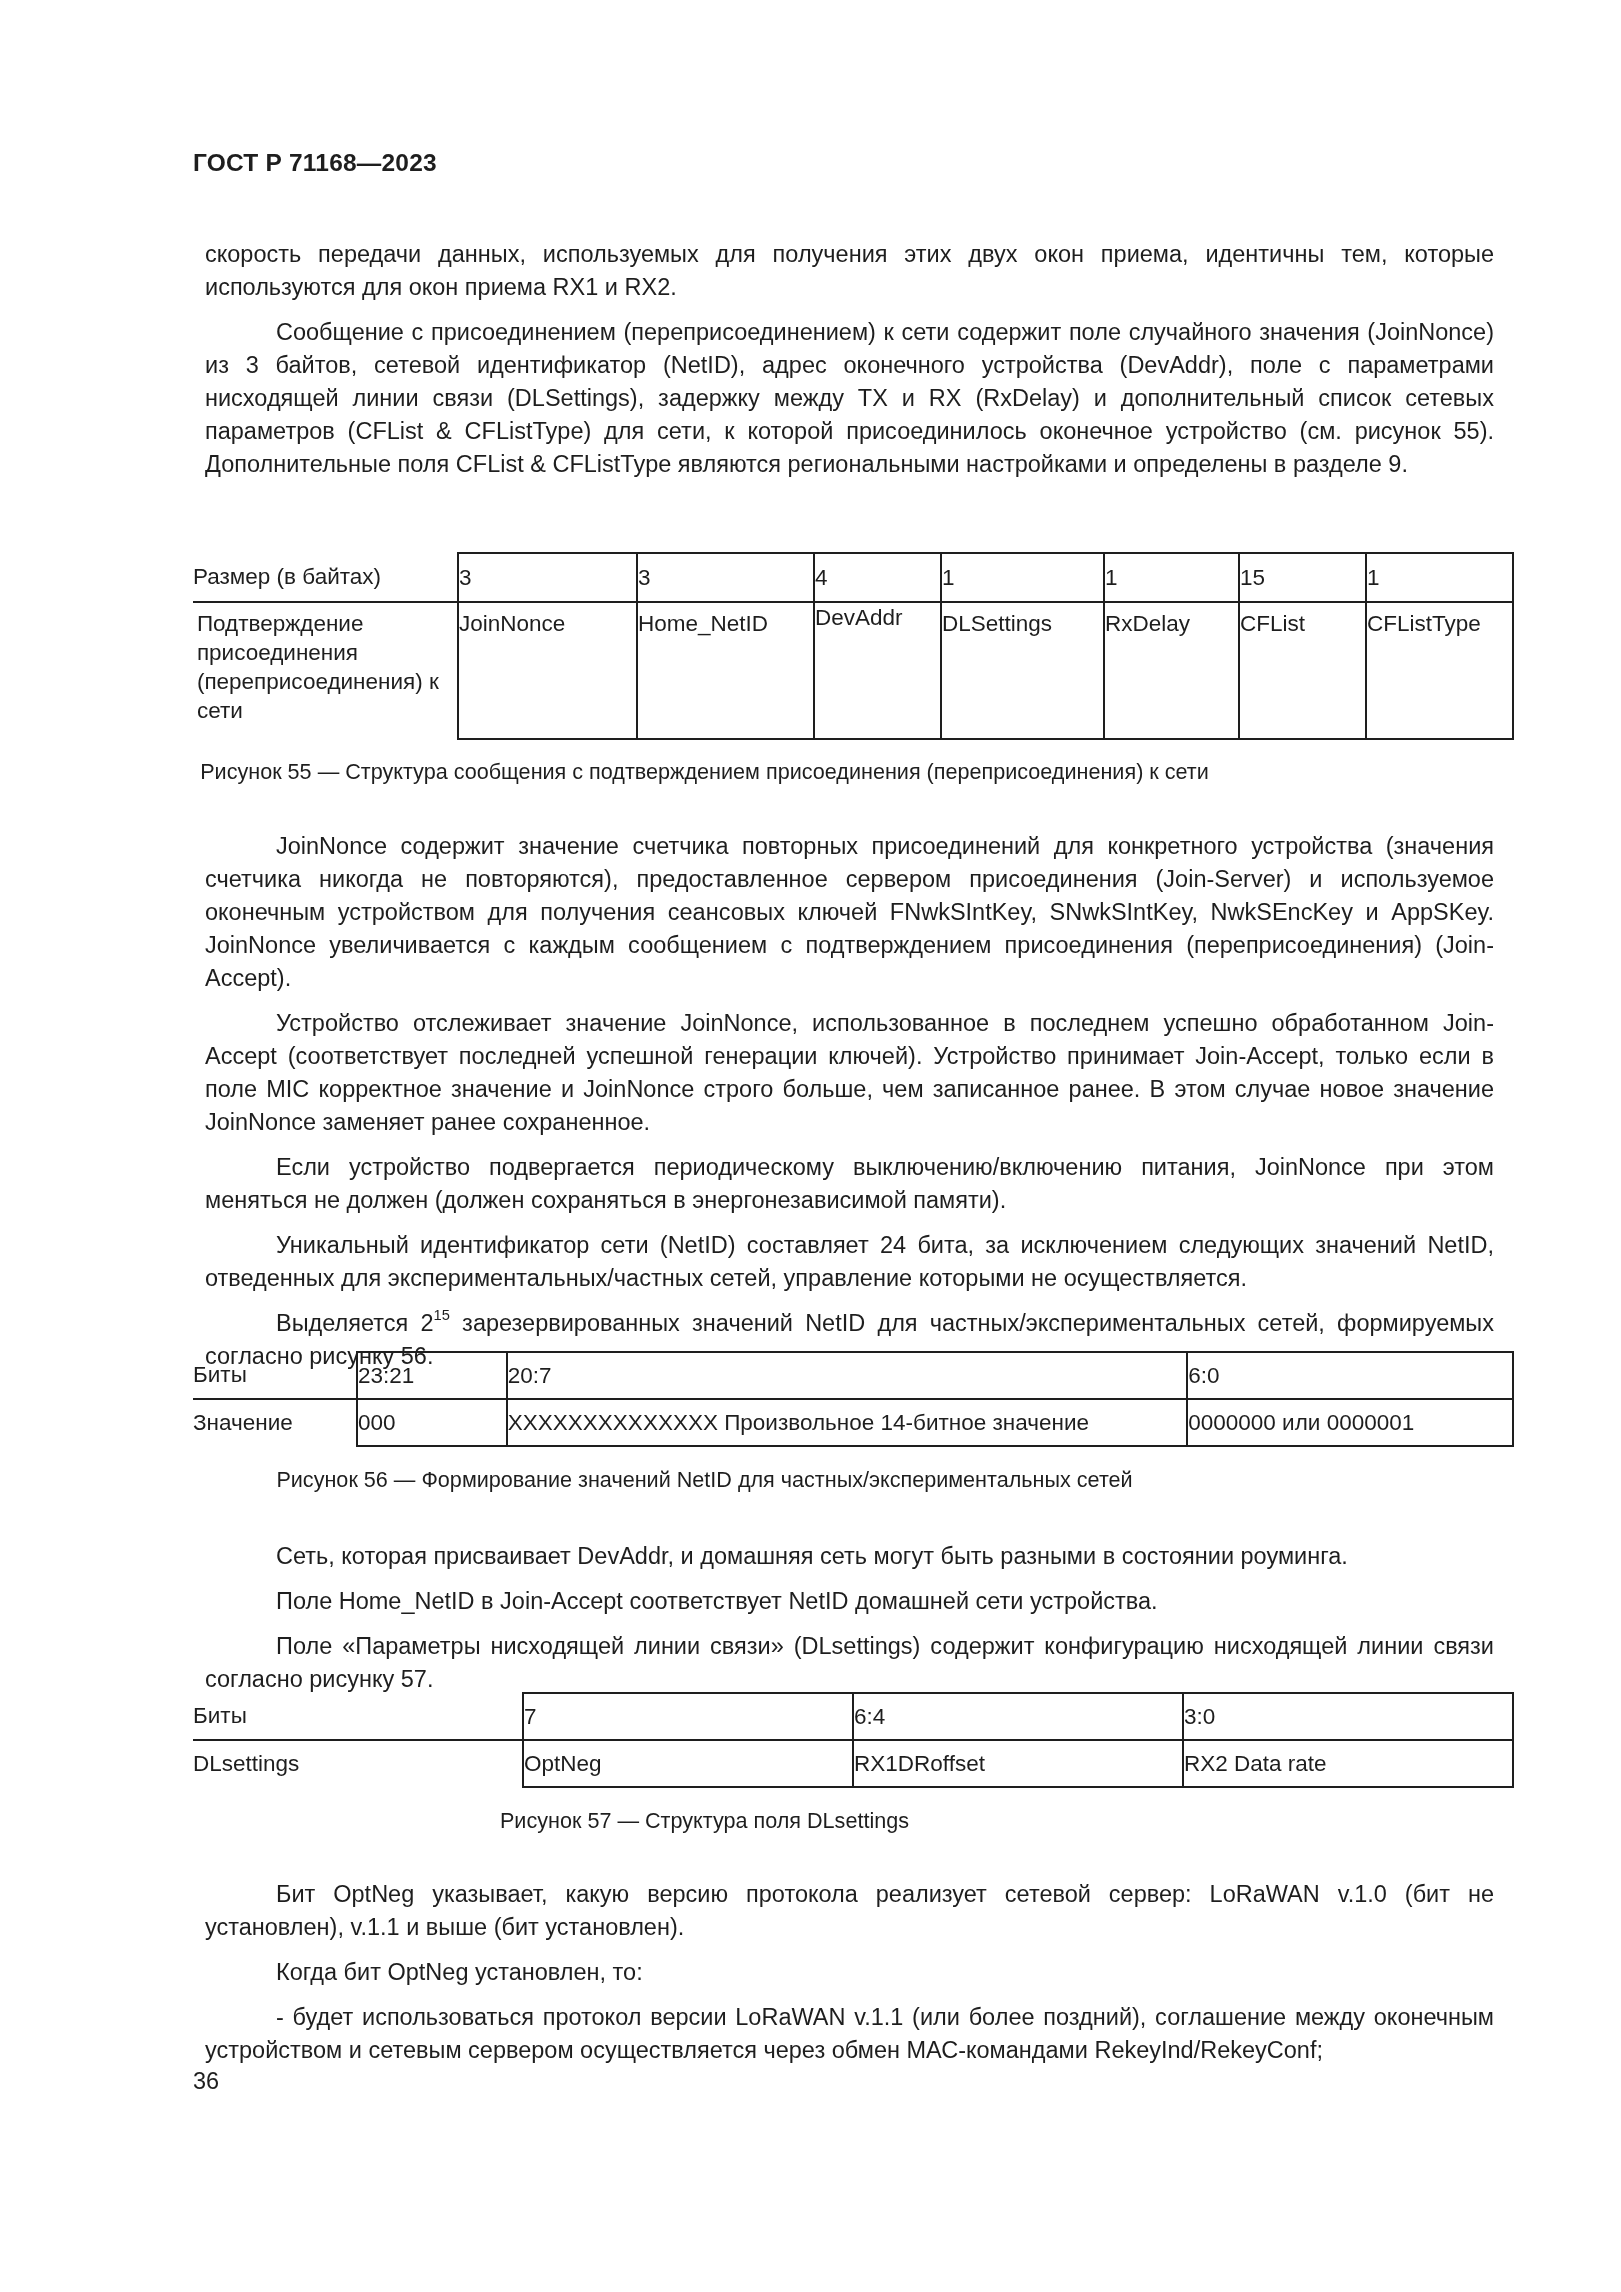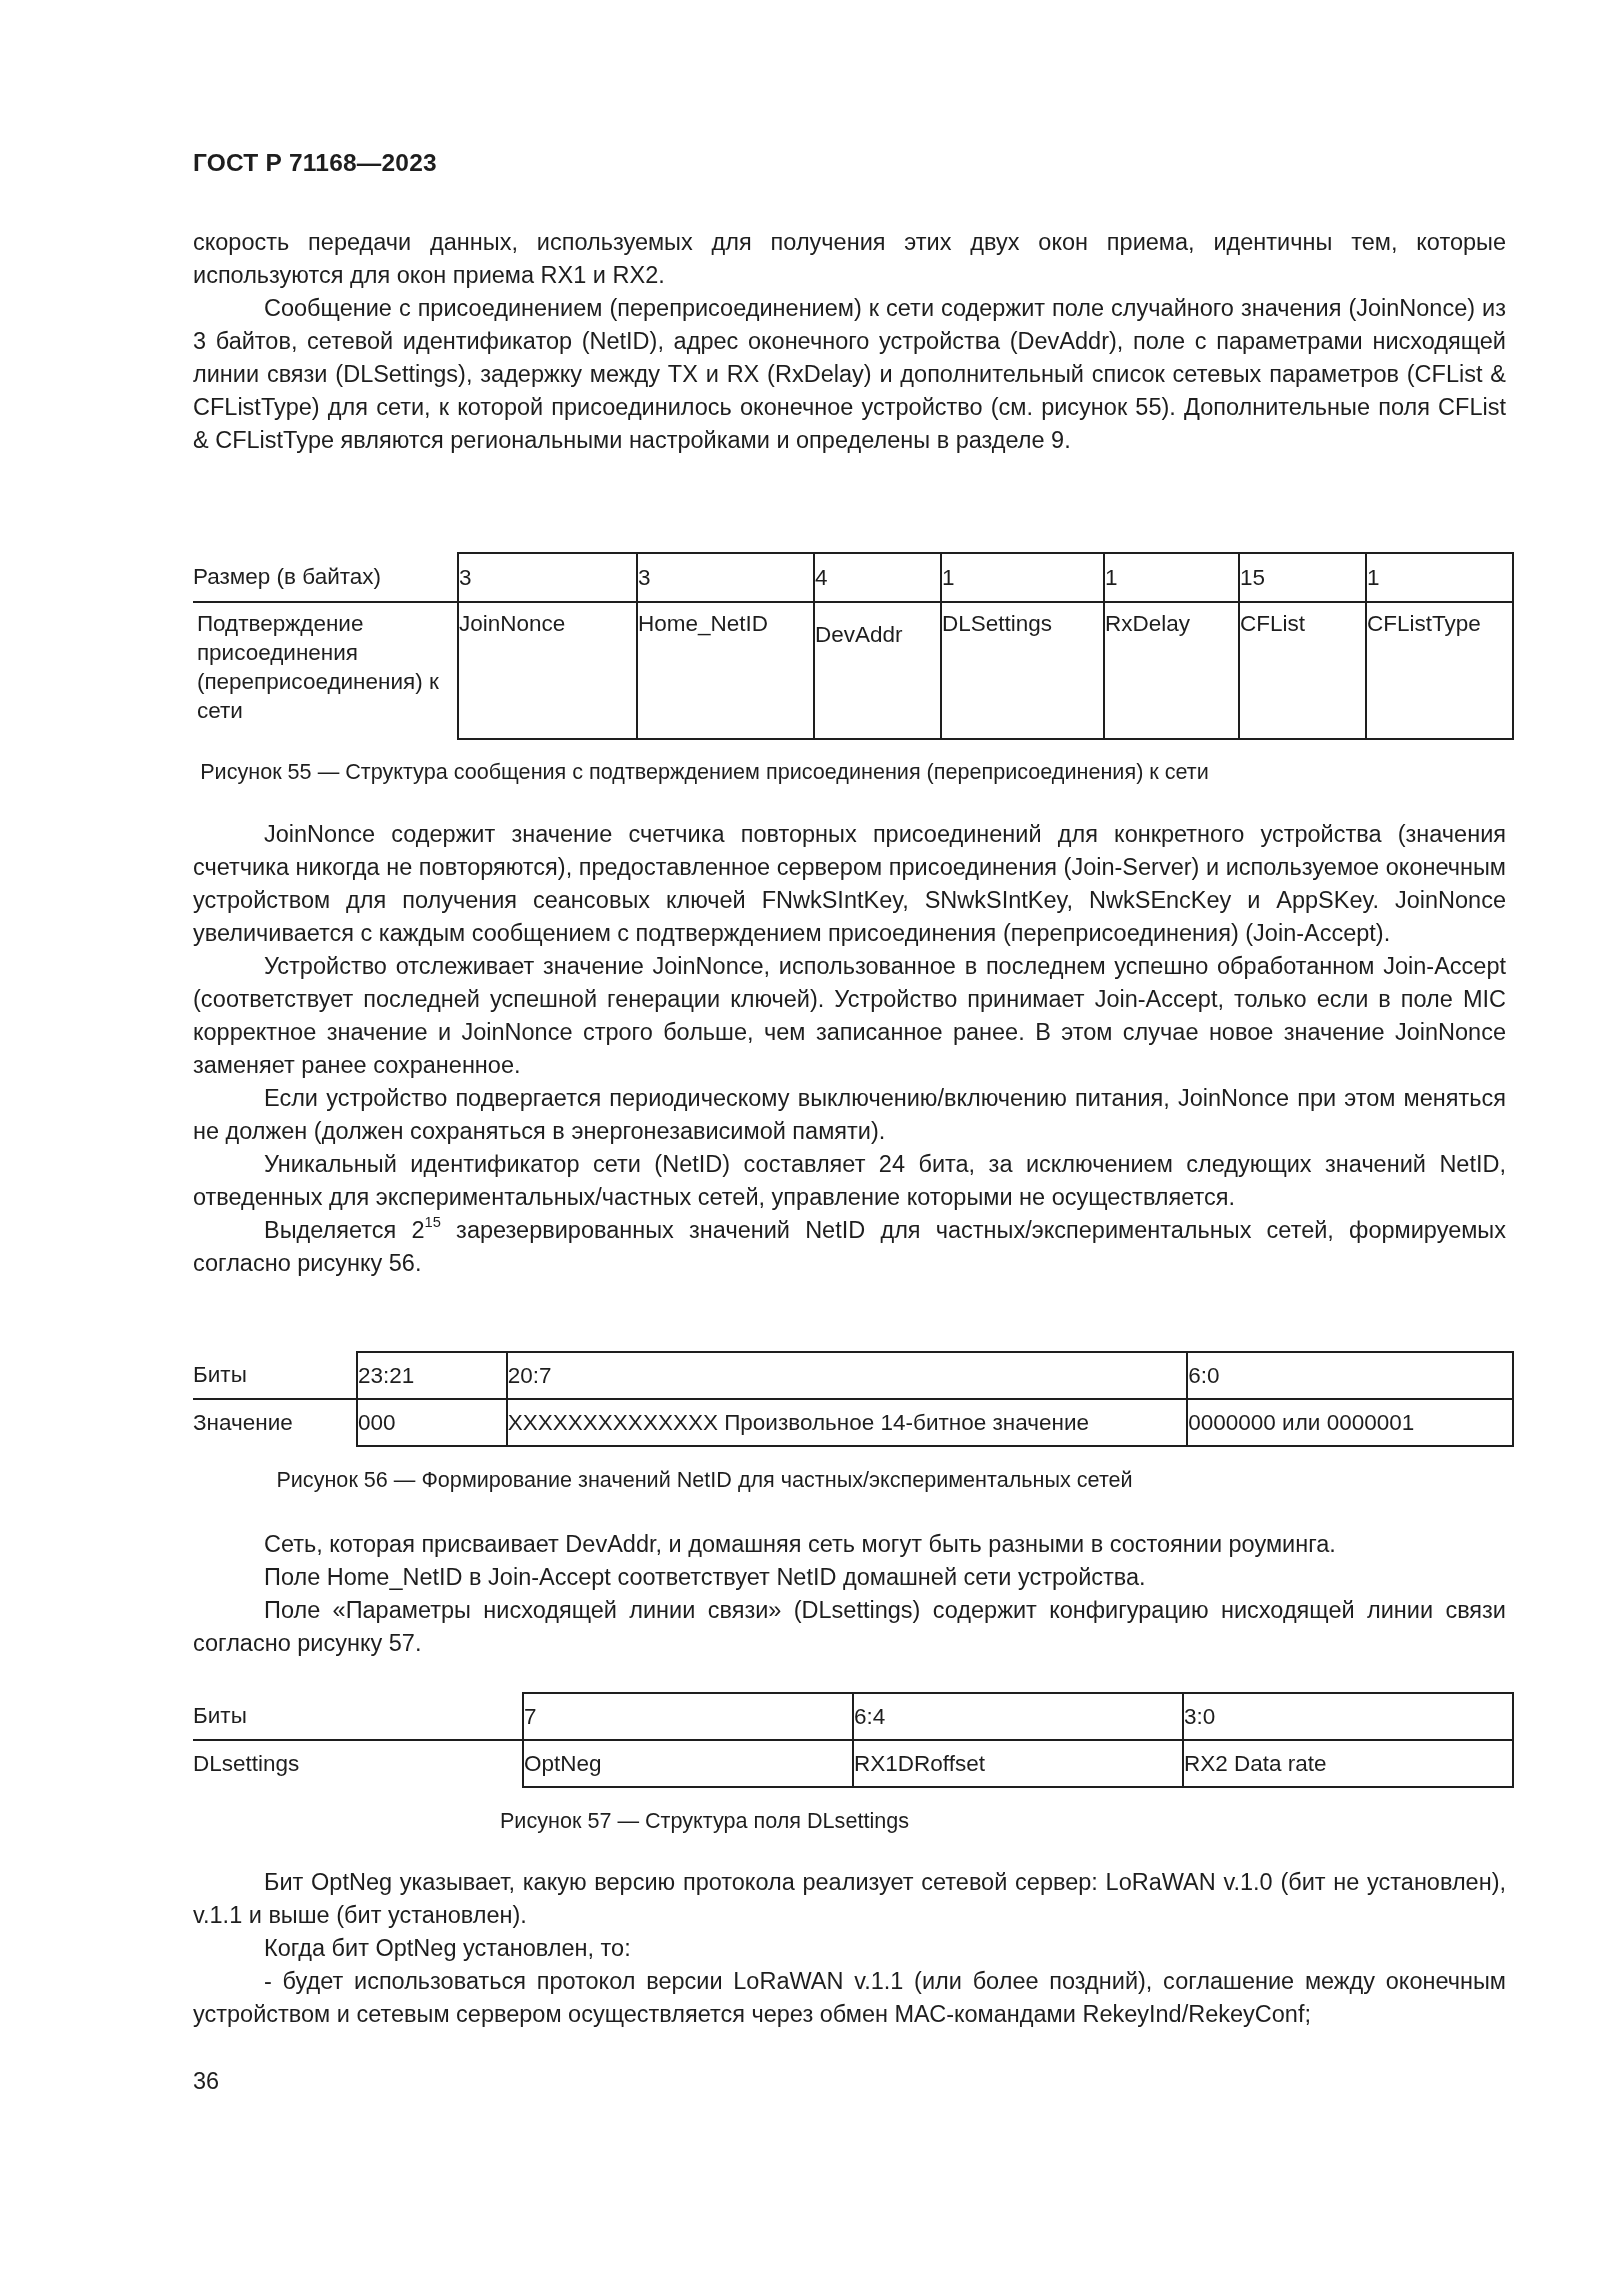--- a/index.html
+++ b/index.html
@@ -1,20 +1,20 @@
 <!DOCTYPE html>
 <html><head>
 <meta charset="utf-8">
 <style>
   html, body { margin: 0; padding: 0; background: #ffffff; }
   body { width: 1621px; height: 2293px; position: relative; overflow: hidden;
          font-family: "Liberation Sans", "DejaVu Sans", sans-serif; color: #1e1e1e; }
   .page-header { position: absolute; left: 193px; top: 149px; font-size: 24.5px; font-weight: bold; letter-spacing: 0.2px; }
   .text-block { position: absolute; left: 193px; width: 1313px; font-size: 23.5px; line-height: 33px; text-align: justify; }
-  .text-block p { margin: 0; text-indent: 71px; }
+  .text-block p { margin: 12px; text-indent: 71px; }
   .text-block p.noindent { text-indent: 0; }
   sup { font-size: 14.7px; line-height: 0; position: relative; top: -2px; vertical-align: super; }
   table.fig { position: absolute; border-collapse: collapse; font-size: 22.5px; }
   table.fig td { border: 2px solid #1e1e1e; text-align: left; padding: 0; }
   table.fig td.rowlabel { border-left: none; border-top: none; border-bottom: none; }
   table.fig tr.r1 td.rowlabel { border-bottom: 2.9px solid #1e1e1e; }
   table.fig tr.r1 td { border-bottom-width: 2.9px; }
   table.fig tr.r2 td { border-bottom-width: 2.9px; }
   table.fig tr.r2 td.rowlabel { border-bottom: none; }
   .caption { position: absolute; left: 0; width: 1409px; text-align: center; font-size: 21.6px; }
@@ -49,21 +49,21 @@
     <td>4</td>
     <td>1</td>
     <td>1</td>
     <td>15</td>
     <td>1</td>
   </tr>
   <tr class="r2" style="height:137px; vertical-align:top;">
     <td class="rowlabel" style="vertical-align:top; padding:5.9px 3.9px 0 3.9px; line-height:29px;">Подтверждение присоединения (переприсоединения) к сети</td>
     <td style="vertical-align:top; padding-top:7.8px;">JoinNonce</td>
     <td style="vertical-align:top; padding-top:7.8px;">Home_NetID</td>
-    <td style="vertical-align:top; padding-top:19px;">DevAddr</td>
+    <td style="vertical-align:top; padding-top:2px;">DevAddr</td>
     <td style="vertical-align:top; padding-top:7.8px;">DLSettings</td>
     <td style="vertical-align:top; padding-top:7.8px;">RxDelay</td>
     <td style="vertical-align:top; padding-top:7.8px;margin-left:12px;">CFList</td>
     <td style="vertical-align:top; padding-top:7.8px;">CFListType</td>
   </tr>
 </tbody>
   </table>
 <div class="caption" style="top:759px;">Рисунок 55 — Структура сообщения с подтверждением присоединения (переприсоединения) к сети</div>
 
 <div class="text-block" style="top:818px;">

